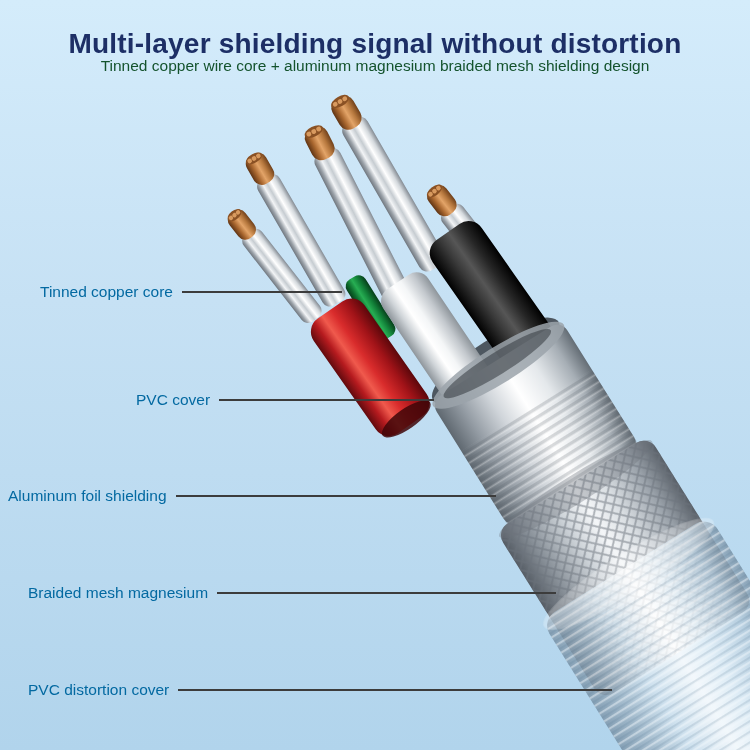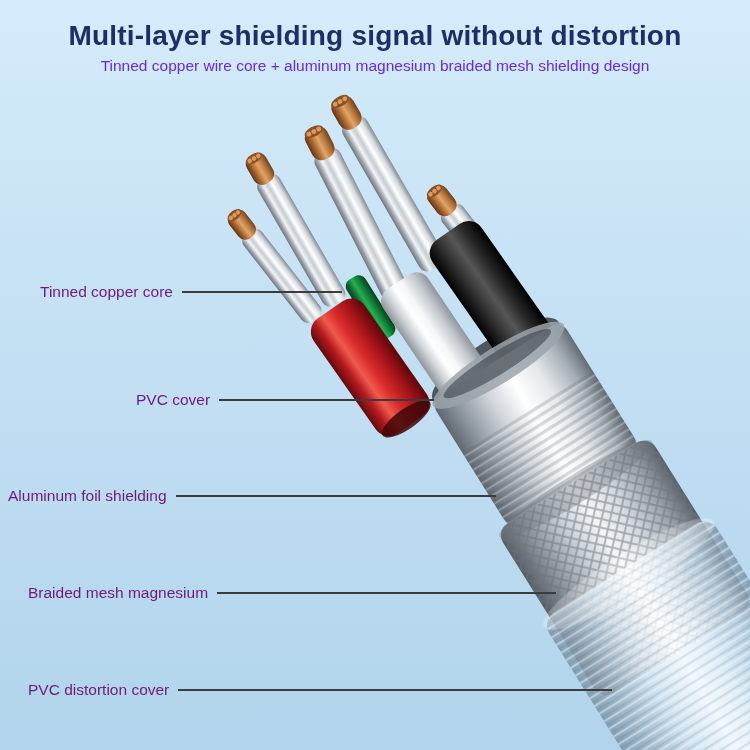--- a/index.html
+++ b/index.html
@@ -4,31 +4,31 @@
 <style>
   html,body{margin:0;padding:0;}
   body{
     width:750px;height:750px;
     background:linear-gradient(180deg,#d4ecfb 0%,#c6e1f4 40%,#b1d4ec 100%);
     font-family:"Liberation Sans",sans-serif;
     position:relative;overflow:hidden;
   }
   .stage{position:absolute;inset:0;width:750px;height:750px;}
   .title{
-    position:absolute;top:12px;left:0;right:0;margin:8px;
+    position:absolute;top:12px;left:0;right:0;margin:16px;
     text-align:center;font-size:28px;font-weight:bold;
     color:#1d2f66;letter-spacing:.2px;
   }
   .subtitle{
     position:absolute;top:57px;left:0;right:0;margin:0;
-    text-align:center;font-size:15.5px;color:#6d28d9;
+    text-align:center;font-size:15.5px;color:#14532d;
   }
   .cable-svg{position:absolute;top:0;left:0;width:750px;height:750px;}
   .annot{position:absolute;display:flex;align-items:center;gap:9px;z-index:5;}
-  .annot .lbl{font-size:15.5px;color:#701a75;white-space:nowrap;}
+  .annot .lbl{font-size:15.5px;color:#0369a1;white-space:nowrap;}
   .annot .line{flex:1;height:1.5px;background:#3c3c3c;}
 </style>
 </head>
 <body>
 
 <div class="stage">
 
   <svg class="cable-svg" viewBox="0 0 750 750">
     <defs>
       <linearGradient id="gStrand" x1="0" y1="0" x2="0" y2="1">

